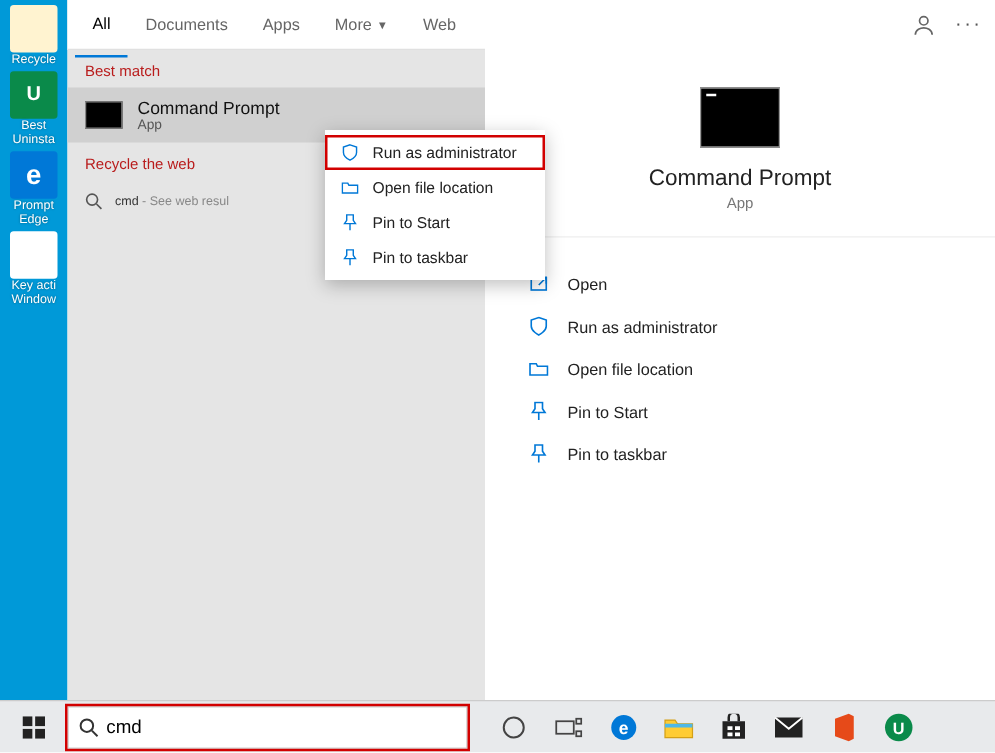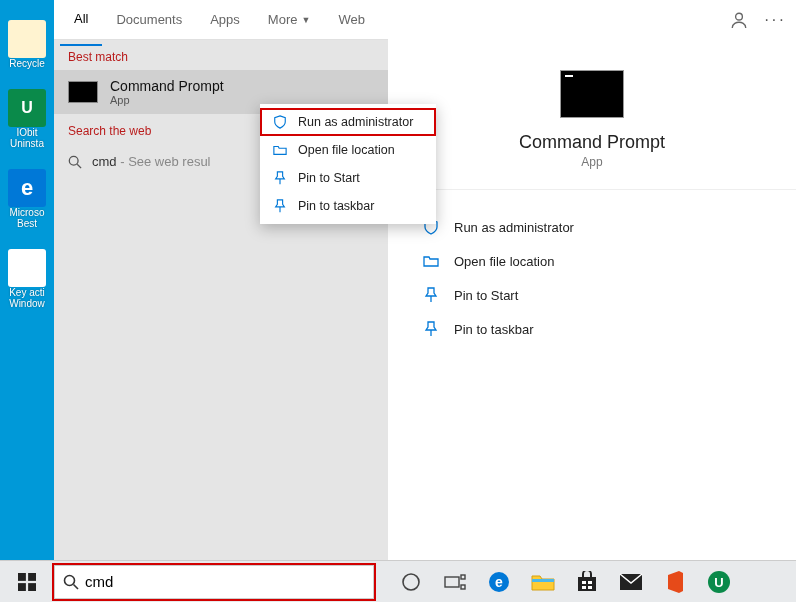--- a/index.html
+++ b/index.html
@@ -1,35 +1,35 @@
 <!DOCTYPE html>
 <html><head>
 <meta charset="utf-8">
 <style>
 * { margin: 0; padding: 0; box-sizing: border-box; font-family: "Segoe UI", Arial, sans-serif; }
 body { width: 796px; height: 602px; overflow: hidden; position: relative; background: #fff; }
 
 .desktop { position: absolute; left: 0; top: 0; width: 54px; height: 560px; background: #0099d8; }
-.d-icon { width: 42px; margin: 20px auto 2px; text-align: center; }
+.d-icon { width: 42px; margin: 4px auto 2px; text-align: center; }
 .d-icon .ibox { width: 38px; height: 38px; margin: 0 auto; display: flex; align-items: center; justify-content: center; border-radius: 3px; }
 .d-icon .lbl { font-size: 10px; color: #fff; line-height: 11px; text-shadow: 0 0 2px rgba(0,0,0,.4); }
 
 .search-panel { position: absolute; left: 54px; top: 0; width: 334px; height: 560px; background: #e5e5e5; }
 .tabs { height: 40px; background: #fff; display: flex; align-items: center; padding: 0 6px; border-bottom: 1px solid #e0e0e0; position: relative; }
 .tab { padding: 0 14px; height: 52px; display: flex; align-items: center; font-size: 13px; color: #666; cursor: pointer; }
 .tab.active { color: #000; border-bottom: 2px solid #0078d7; }
 .tab .chev { margin-left: 4px; font-size: 9px; }
 
 .section-label { font-size: 12px; font-weight: 400; padding: 10px 14px 6px; color: #b91c1c; }
 .best-match { background: #d0d0d0; display: flex; align-items: center; padding: 8px 14px; gap: 12px; }
 .cmd-thumb { width: 30px; height: 22px; background: #000; border: 1px solid #888; }
 .bm-title { font-size: 14px; color: #111; }
 .bm-sub { font-size: 11px; color: #555; }
 
-.web-row { display: flex; align-items: center; padding: 10px 14px; gap: 10px; font-size: 13px; color: #333; }
+.web-row { display: flex; align-items: center; padding: 10px 14px; gap: 10px; font-size: 10px; color: #333; }
 .web-row .dim { color: #888; }
 
 .context-menu { position: absolute; left: 206px; top: 104px; width: 176px; background: #fff; box-shadow: 0 4px 14px rgba(0,0,0,.25); padding: 4px 0; z-index: 10; }
 .cm-item { display: flex; align-items: center; gap: 10px; padding: 6px 12px; font-size: 12.5px; color: #222; cursor: pointer; }
 .cm-item.hl { outline: 2px solid #d20000; outline-offset: -2px; }
 .cm-ico { width: 16px; height: 16px; display: flex; align-items: center; justify-content: center; color: #0078d7; }
 
 .detail-panel { position: absolute; left: 388px; top: 0; width: 408px; height: 560px; background: #fff; }
 .dp-head { height: 40px; display: flex; justify-content: flex-end; align-items: center; padding-right: 10px; gap: 16px; color: #555; }
 .dp-center { text-align: center; padding: 30px 0 20px; }
@@ -54,25 +54,25 @@
 </head>
 <body>
 
 <div class="desktop">
   <div class="d-icon">
     <div class="ibox" style="background:#fff3d0"></div>
     <div class="lbl">Recycle</div>
   </div>
   <div class="d-icon">
     <div class="ibox" style="background:#0a8a4a;color:#fff;font-weight:bold">U</div>
-    <div class="lbl">IObit Uninsta</div>
+    <div class="lbl">Best Uninsta</div>
   </div>
   <div class="d-icon">
     <div class="ibox" style="background:#0078d7;color:#fff;font-size:22px;font-weight:bold">e</div>
-    <div class="lbl">Microso Best</div>
+    <div class="lbl">Prompt Edge</div>
   </div>
   <div class="d-icon">
     <div class="ibox" style="background:#fff"></div>
     <div class="lbl">Key acti Window</div>
   </div>
 </div>
 
 <div class="search-panel">
   <div class="tabs">
     <div class="tab active">All</div>
@@ -87,21 +87,21 @@
 
   <div class="section-label">Best match</div>
   <div class="best-match">
     <div class="cmd-thumb"></div>
     <div>
       <div class="bm-title">Command Prompt</div>
       <div class="bm-sub">App</div>
     </div>
   </div>
 
-  <div class="section-label">Search the web</div>
+  <div class="section-label">Recycle the web</div>
   <div class="web-row">
     <span>
       <svg width="14" height="14" viewBox="0 0 16 16">
           <circle cx="6.5" cy="6.5" r="5" fill="none" stroke="#555" stroke-width="1.5"></circle>
           <line x1="10.5" y1="10.5" x2="15" y2="15" stroke="#555" stroke-width="1.5"></line>
         </svg>
     </span>
     <span><span>cmd</span> <span class="dim">- See web resul</span></span>
   </div>
 
@@ -150,20 +150,29 @@
         </svg>
     </span>
     <span style="font-size:16px;letter-spacing:2px">···</span>
   </div>
   <div class="dp-center">
     <div class="dp-thumb"></div>
     <div class="dp-title">Command Prompt</div>
     <div class="dp-sub">App</div>
   </div>
   <div class="dp-actions">
+    <div class="dp-act">
+      <span class="dp-ico">
+        <svg width="16" height="16" viewBox="0 0 16 16">
+            <rect x="2" y="3" width="12" height="10" fill="none" stroke="#0078d7" stroke-width="1.3"></rect>
+            <path d="M9 3 l5 0 l0 5 M14 3 L8 9" fill="none" stroke="#0078d7" stroke-width="1.3"></path>
+          </svg>
+      </span>
+      <span>Open</span>
+    </div>
     <div class="dp-act">
       <span class="dp-ico">
         <svg width="16" height="16" viewBox="0 0 16 16">
             <path d="M8 1 L14 3 V8 C14 12 8 15 8 15 C8 15 2 12 2 8 V3 Z" fill="none" stroke="#0078d7" stroke-width="1.3"></path>
           </svg>
       </span>
       <span>Run as administrator</span>
     </div>
     <div class="dp-act">
       <span class="dp-ico">

